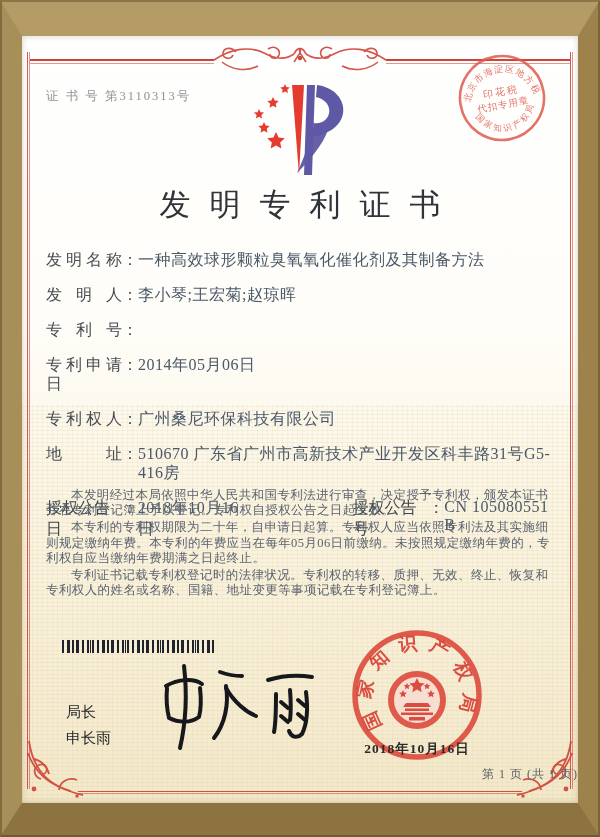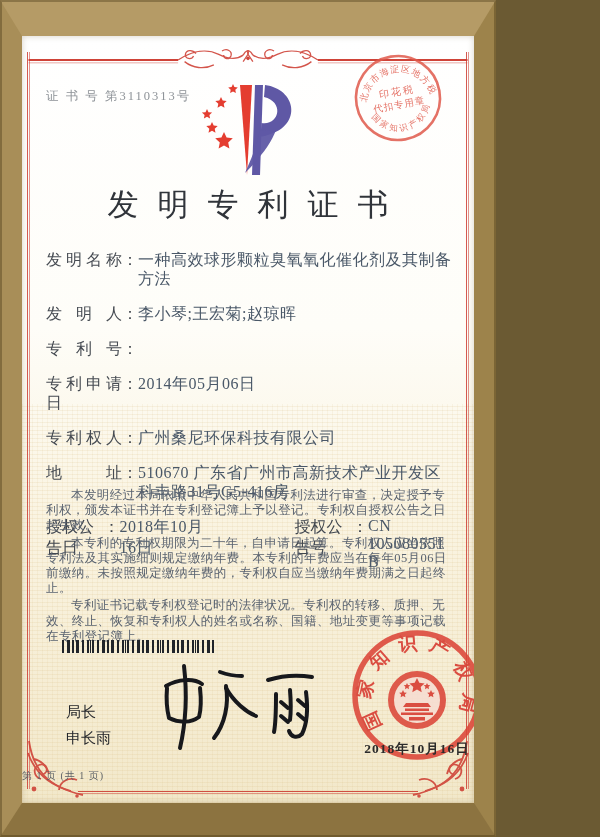--- a/index.html
+++ b/index.html
@@ -1,17 +1,17 @@
 <!DOCTYPE html>
 <html><head>
 <meta charset="utf-8">
 <style>
   html,body{margin:0;padding:0;background:#6b5a33;}
   *{box-sizing:border-box;}
-  .stage{width:496px;height:837px;position:relative;overflow:hidden;font-family:"Liberation Serif","DejaVu Serif",serif;padding-left:48px;}
+  .stage{width:600px;height:837px;position:relative;overflow:hidden;font-family:"Liberation Serif","DejaVu Serif",serif;padding-left:48px;}
   
   .frame-bevel{position:absolute;inset:0;
     border-top:36px solid #b59b66;border-left:22px solid #a88e58;
     border-right:22px solid #9d834b;border-bottom:34px solid #8c7340;
     box-shadow:inset 0 2px 0 rgba(255,255,255,.25), inset 0 -3px 4px rgba(0,0,0,.35);}
   .frame-edge{position:absolute;inset:0;box-shadow:inset 0 0 0 2px rgba(60,45,15,.35);}
   .paper{position:absolute;left:22px;top:36px;right:22px;bottom:34px;
     background:linear-gradient(180deg,#ffffff 0%,#fefdf8 38%,#faf4e2 62%,#f5ecd2 88%,#f2e8ca 100%);
     overflow:hidden;box-shadow:inset 0 0 6px rgba(90,70,30,.25);}
   .guilloche{position:absolute;left:0;right:0;bottom:0;height:52%;pointer-events:none;
@@ -48,22 +48,22 @@
 
   .barcode{position:absolute;top:604px;left:40px;width:152px;height:13px;
     background:
      repeating-linear-gradient(90deg,#20242a 0 2px,transparent 2px 5px),
      repeating-linear-gradient(90deg,#20242a 0 1px,transparent 1px 7px);}
   .director{position:absolute;top:663px;left:44px;font-size:15px;color:#24262a;line-height:26px;}
   .signature{position:absolute;top:616px;left:128px;}
   .big-seal{position:absolute;top:592px;left:328px;opacity:.95;}
   .seal-date{position:absolute;top:704px;left:322px;width:146px;text-align:center;
     font-size:13.5px;font-weight:700;color:#2b2b2b;letter-spacing:1px;}
-  .footer{position:absolute;bottom:20px;left:0;width:100%;text-align:left;
-    font-size:10px;color:#5c6166;letter-spacing:1px;}
+  .footer{position:absolute;bottom:20px;left:0;width:100%;text-align:right;
+    font-size:12px;color:#5c6166;letter-spacing:1px;}
   .tax-seal{position:absolute;top:14px;right:28px;transform:rotate(-10deg);opacity:.85;}
 </style>
 </head>
 <body>
 
 <div class="stage">
   <div class="frame-bevel"></div>
   <div class="frame-edge"></div>
 
   <div class="paper">

